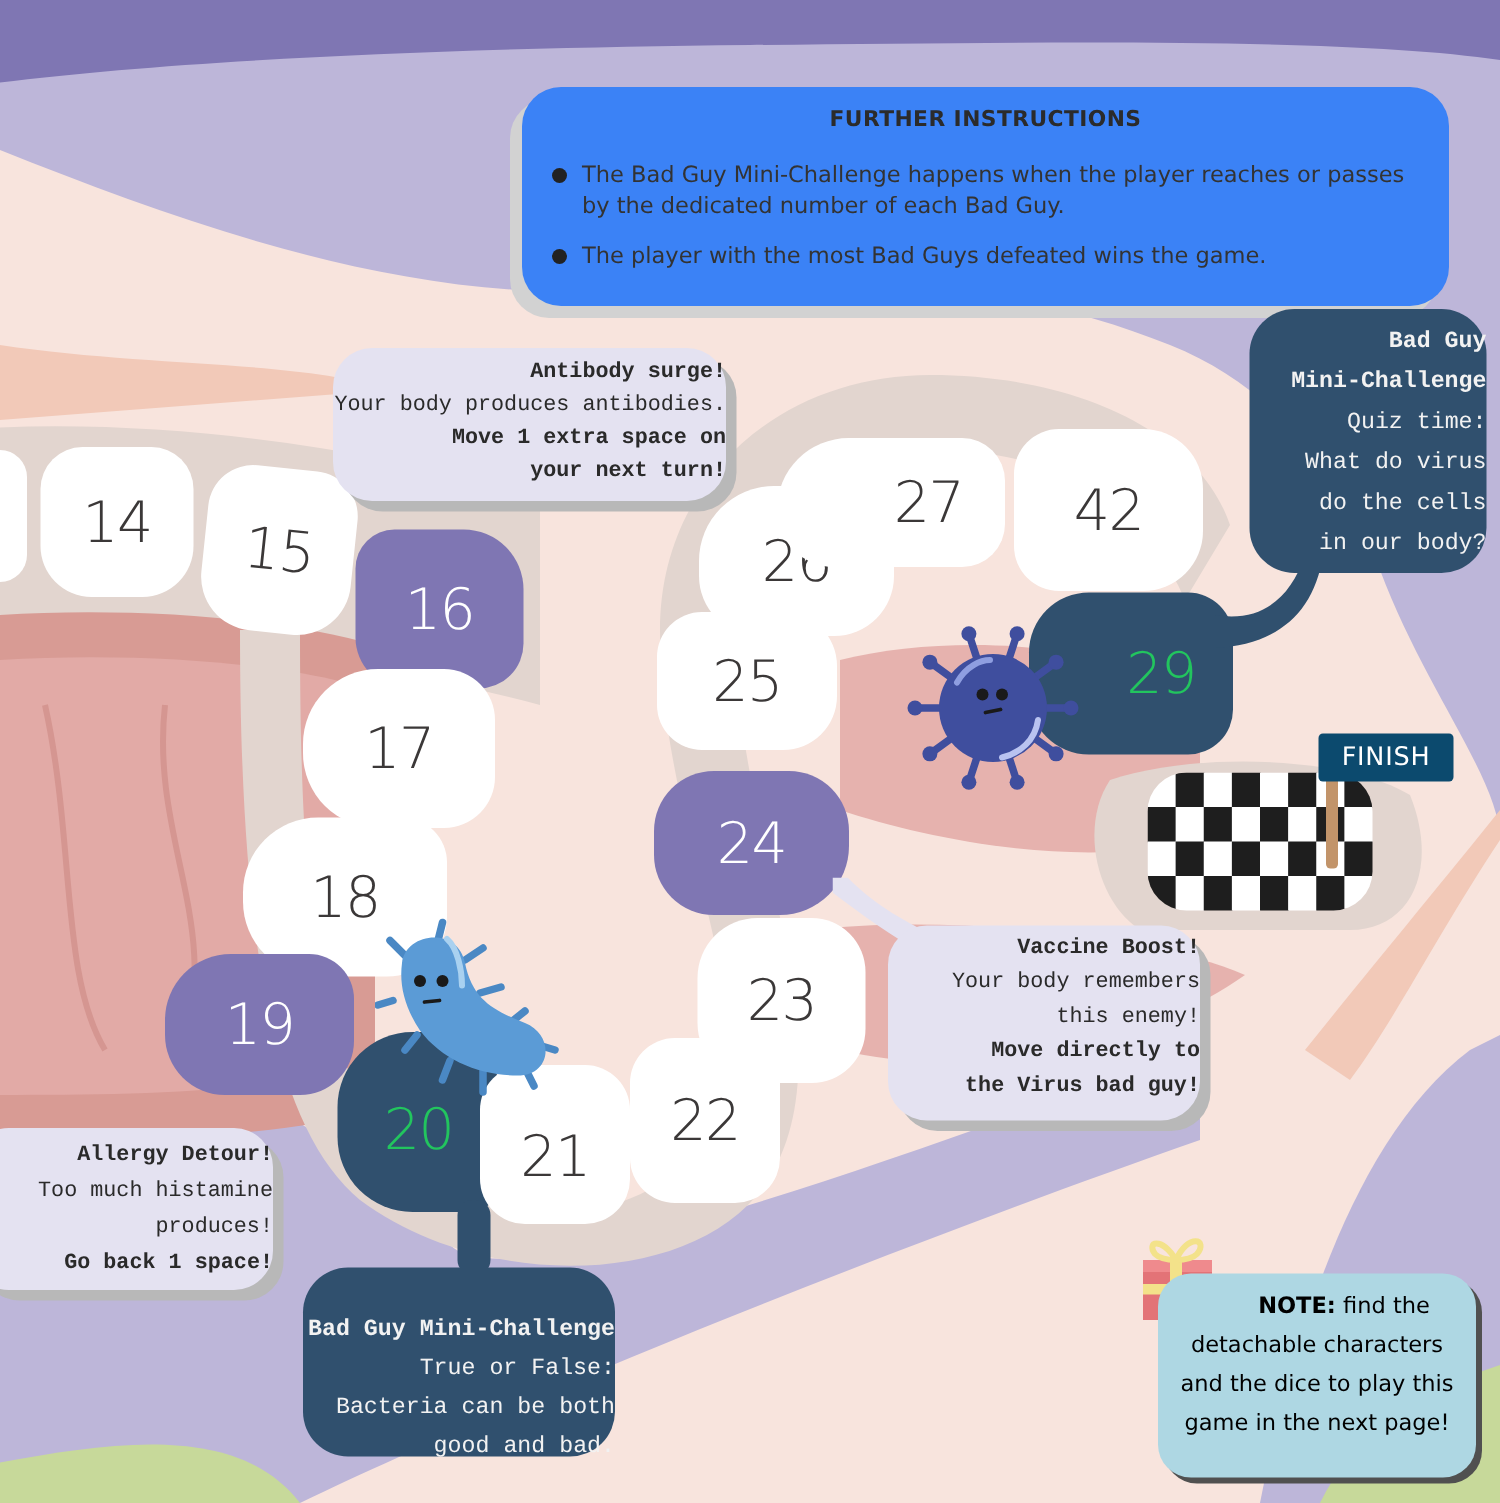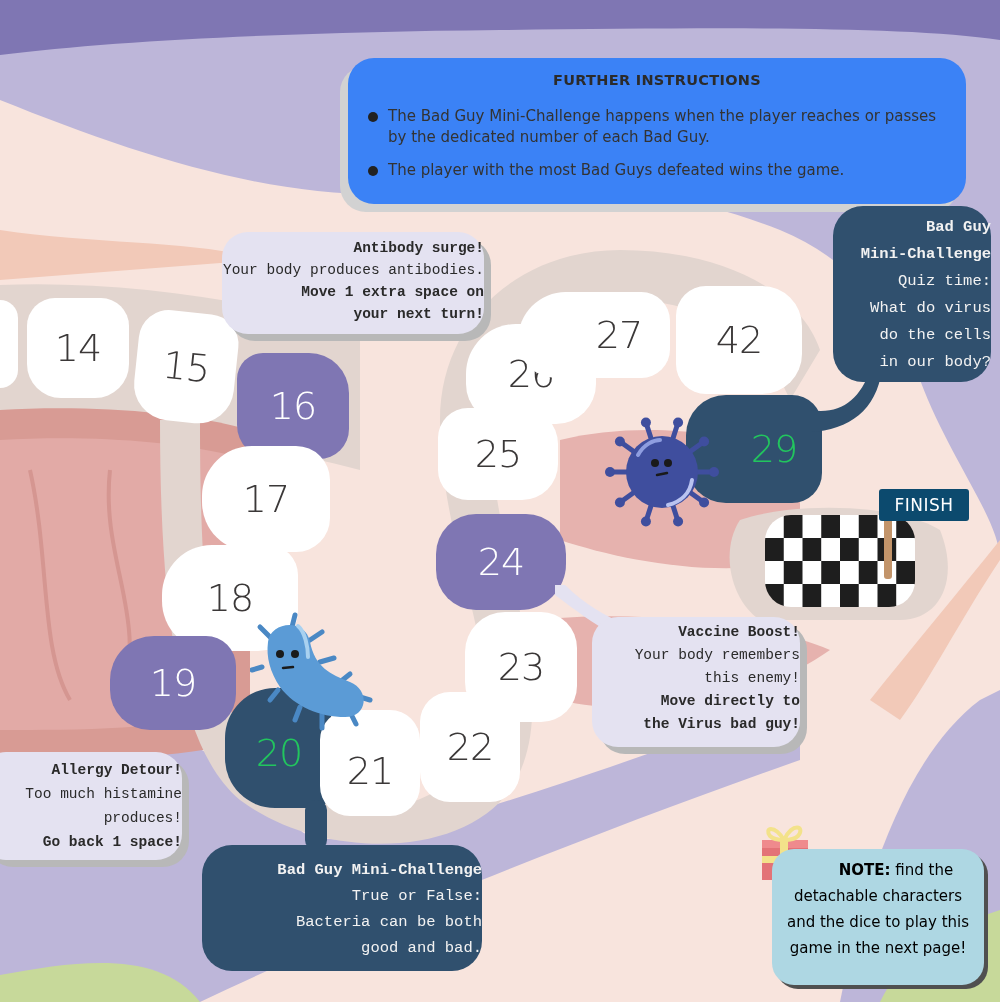--- a/index.html
+++ b/index.html
@@ -182,21 +182,21 @@
   </div>
 
   <div class="bubble light" style="left:-20px;top:752px;width:202px;height:108px;font-size:14.5px;line-height:24px;padding-top:6px;padding-left:20px;box-sizing:border-box;">
     <div class="b">Allergy Detour!</div>
     <div>Too much histamine</div>
     <div>produces!</div>
     <div class="b">Go back 1 space!</div>
   </div>
 
   <div class="abs" style="left:305px;top:800px;width:22px;height:50px;background:#30506e;border-radius:10px;"></div>
-  <div class="bubble dark" style="left:202px;top:845px;width:280px;height:126px;font-size:15.5px;line-height:26px;padding-top:12px;box-sizing:border-box;">
+  <div class="bubble dark" style="left:202px;top:845px;width:208px;height:126px;font-size:15.5px;line-height:26px;padding-top:28px;box-sizing:border-box;">
     <div class="b">Bad Guy Mini-Challenge</div>
     <div>True or False:</div>
     <div>Bacteria can be both</div>
     <div>good and bad.</div>
   </div>
 
   <svg class="abs" style="left:810px;top:360px;" width="80" height="80">
     <path d="M0 50 C30 55 50 40 60 10 L72 10 C66 50 40 70 0 72 Z" fill="#30506e"></path>
   </svg>
   <div class="bubble dark" style="left:833px;top:206px;width:158px;height:176px;font-size:15.5px;line-height:27px;padding-top:8px;box-sizing:border-box;">

